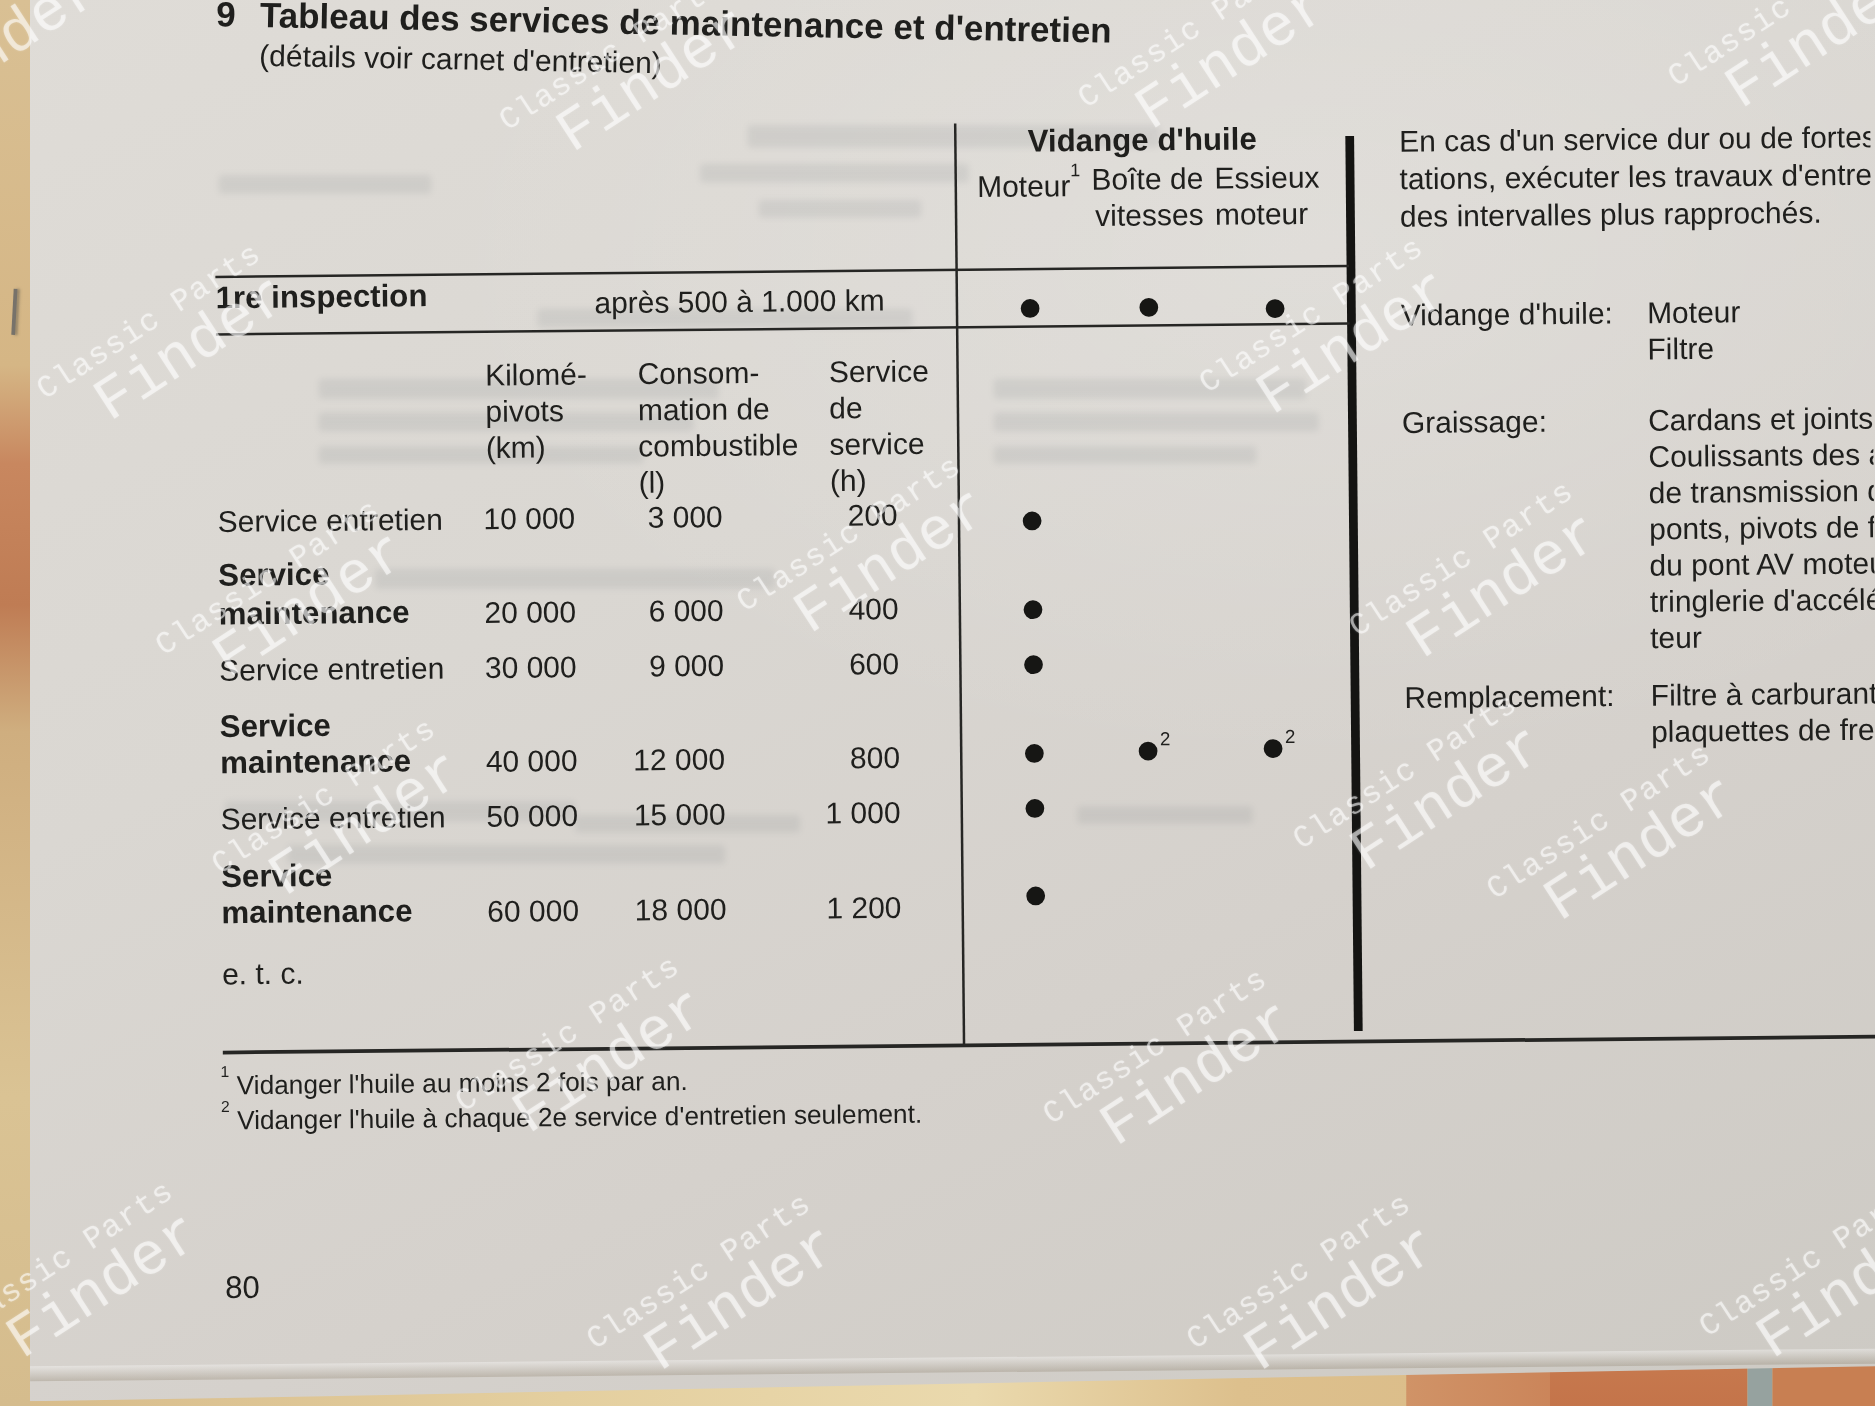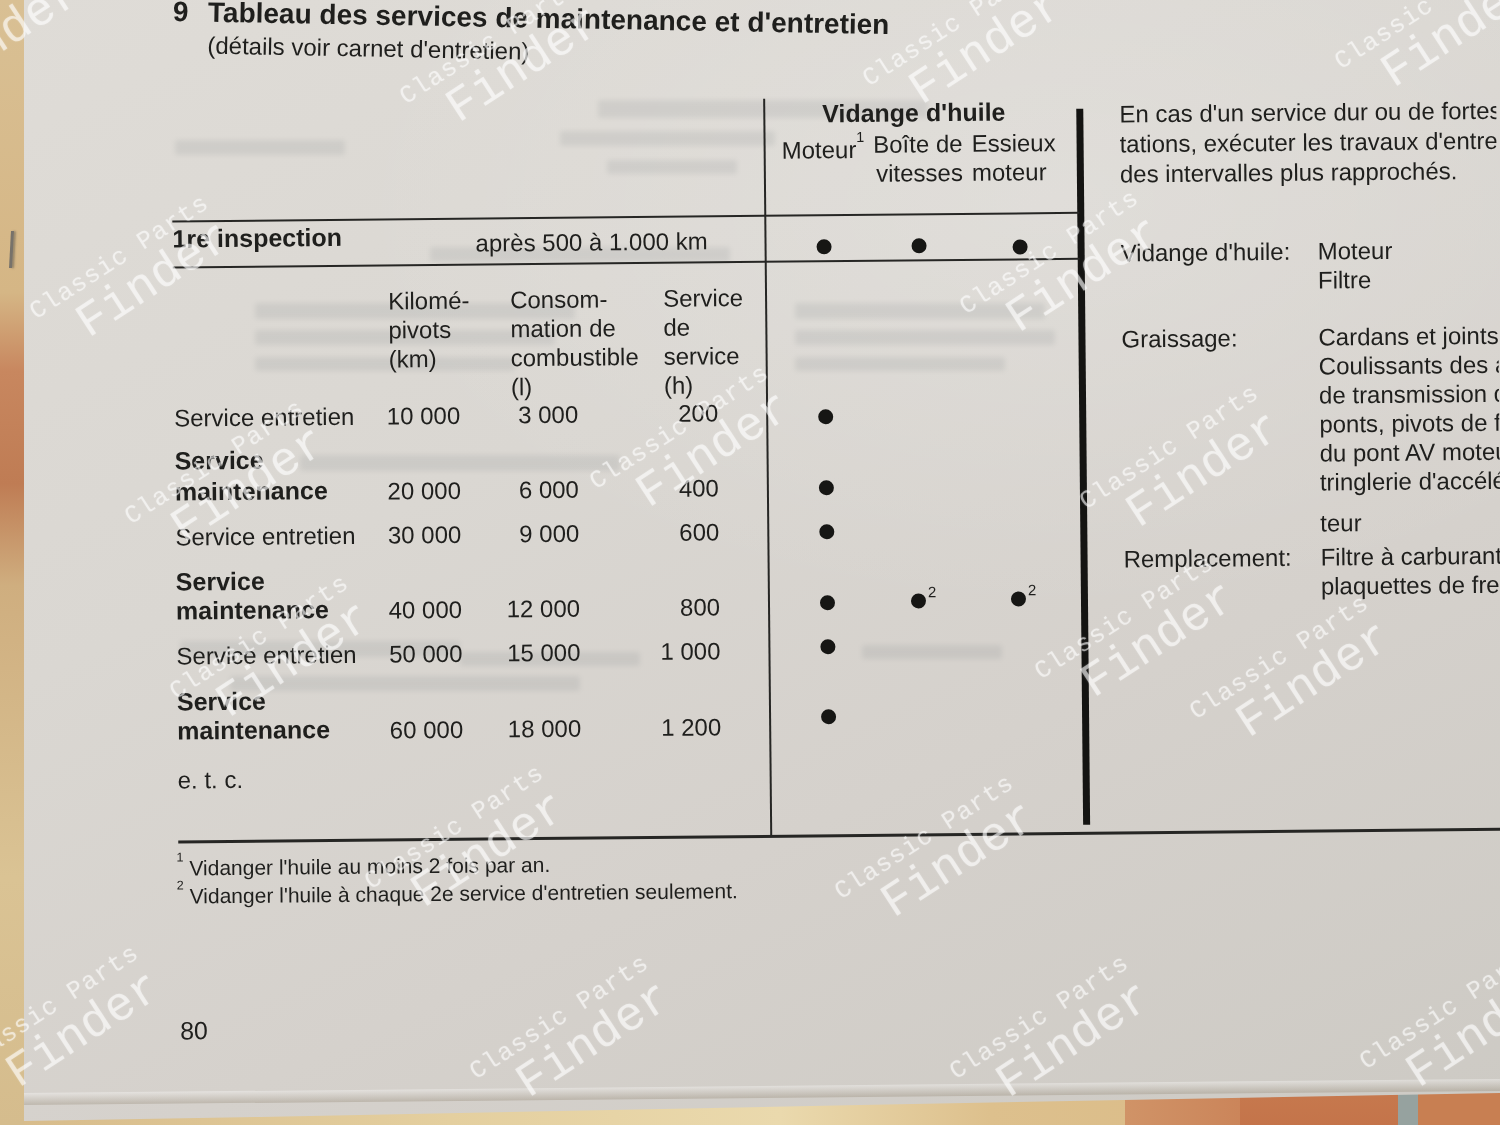--- a/index.html
+++ b/index.html
@@ -181,21 +181,21 @@
         <span class="abs t24" style="left:197px;top:4px;">Moteur</span>
         <span class="abs t24" style="left:197px;top:33px;">Filtre</span>
 
         <span class="abs t24" style="left:0;top:90px;">Graissage:</span>
         <span class="abs t24" style="left:197px;top:90px;">Cardans et joints</span>
         <span class="abs t24" style="left:197px;top:119px;">Coulissants des ar</span>
         <span class="abs t24" style="left:197px;top:148px;">de transmission de</span>
         <span class="abs t24" style="left:197px;top:177px;">ponts, pivots de fu</span>
         <span class="abs t24" style="left:197px;top:206px;">du pont AV moteur</span>
         <span class="abs t24" style="left:197px;top:235px;">tringlerie d'accélé</span>
-        <span class="abs t24" style="left:197px;top:276px;">teur</span>
+        <span class="abs t24" style="left:197px;top:264px;">teur</span>
 
         <span class="abs t24" style="left:0;top:310px;">Remplacement:</span>
         <span class="abs t24" style="left:197px;top:310px;">Filtre à carburant,</span>
         <span class="abs t24" style="left:197px;top:339px;">plaquettes de frein</span>
       </div>
 
       <div class="rule" style="left:175px;top:835px;width:1325px;height:3px;"></div>
       <span class="abs t21" style="left:173px;top:851px;"><sup class="fm">1</sup> <span>Vidanger l'huile au moins 2 fois par an.</span></span>
       <span class="abs t21" style="left:173px;top:879px;"><sup class="fm">2</sup> <span>Vidanger l'huile à chaque 2e service d'entretien seulement.</span></span>
 

